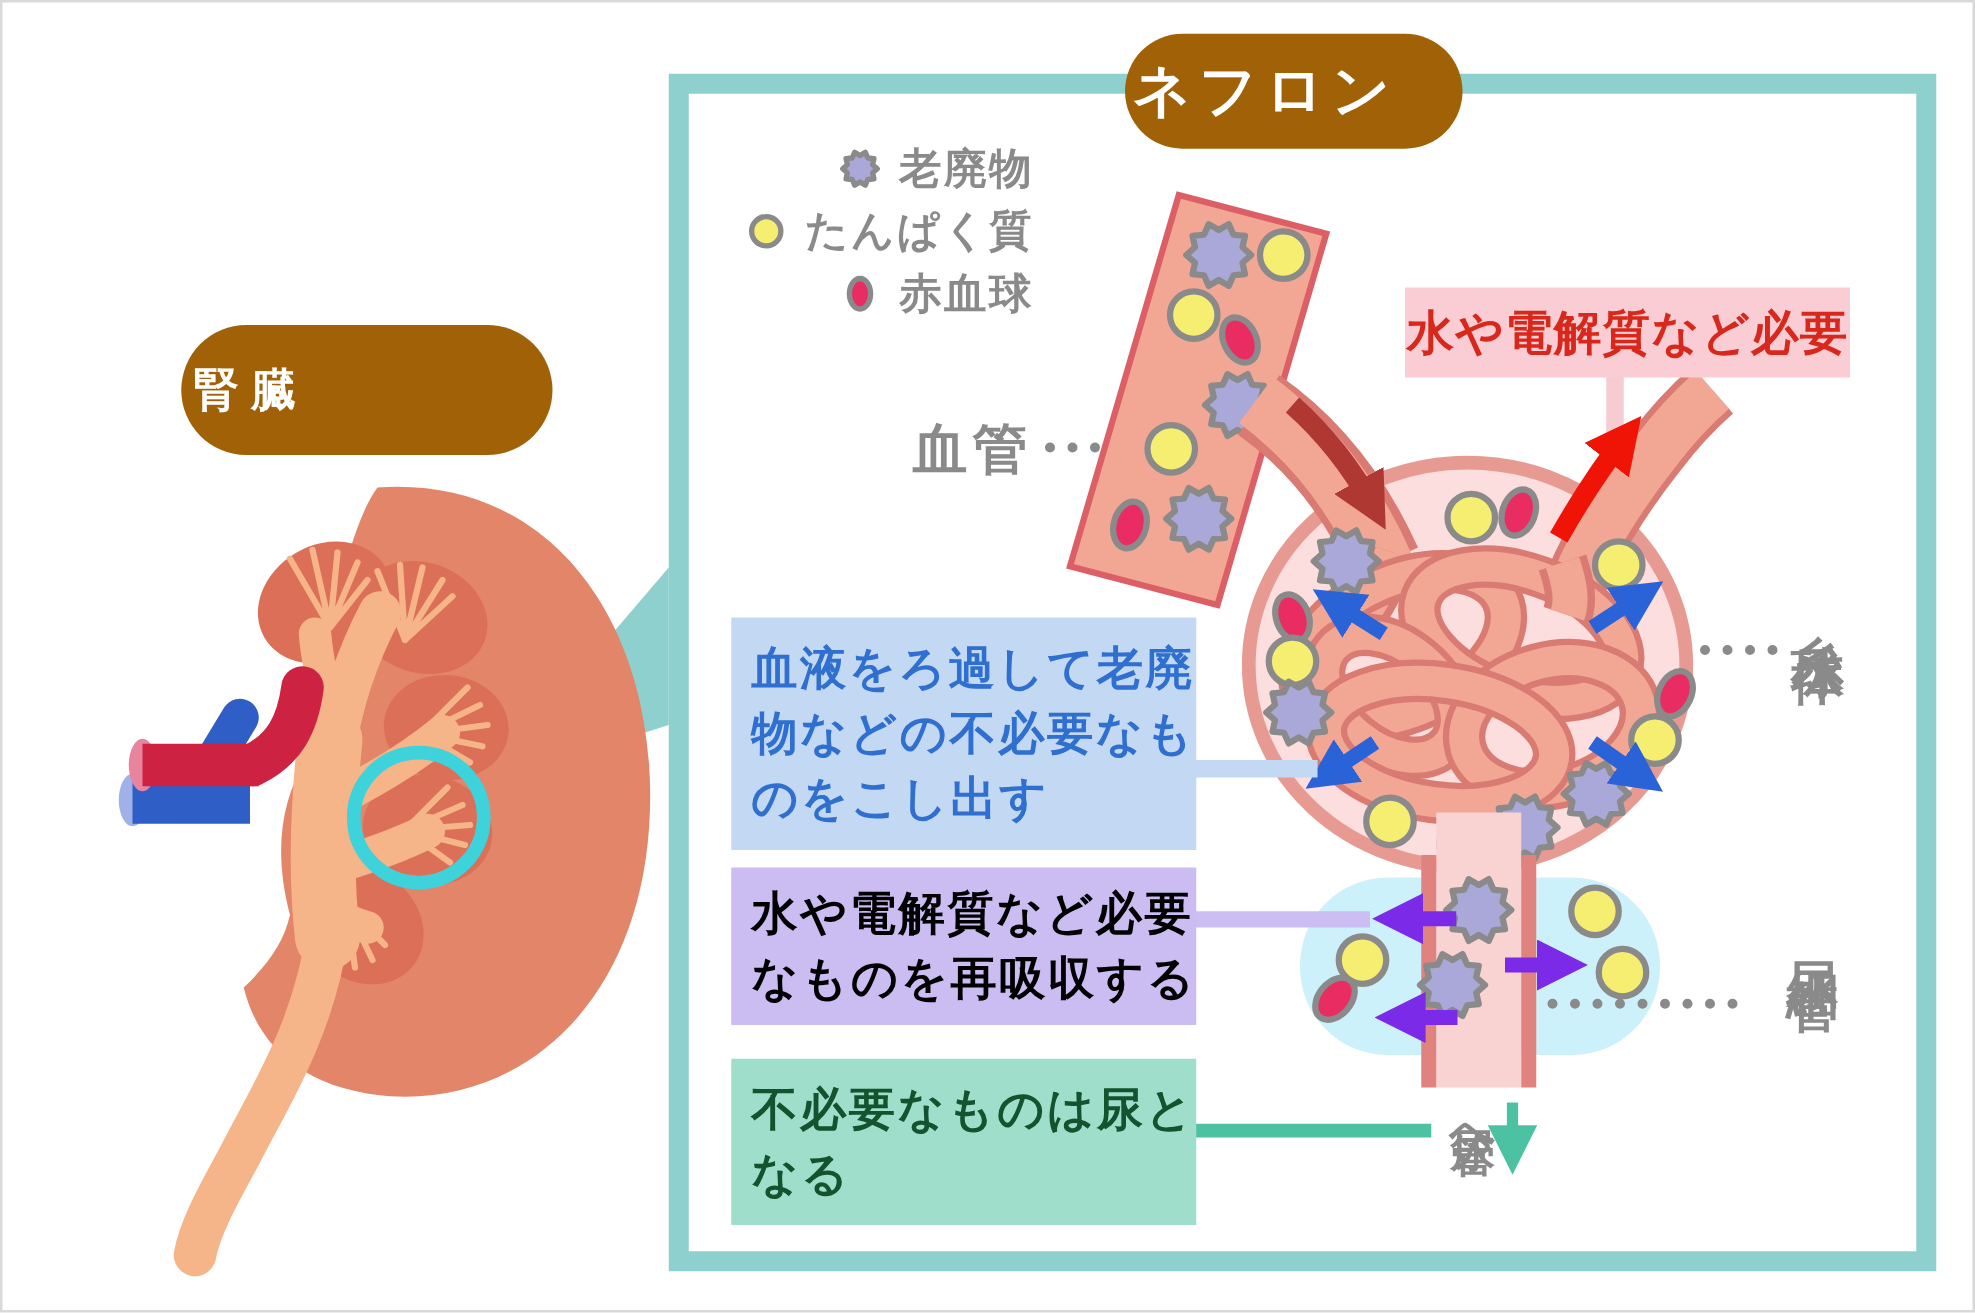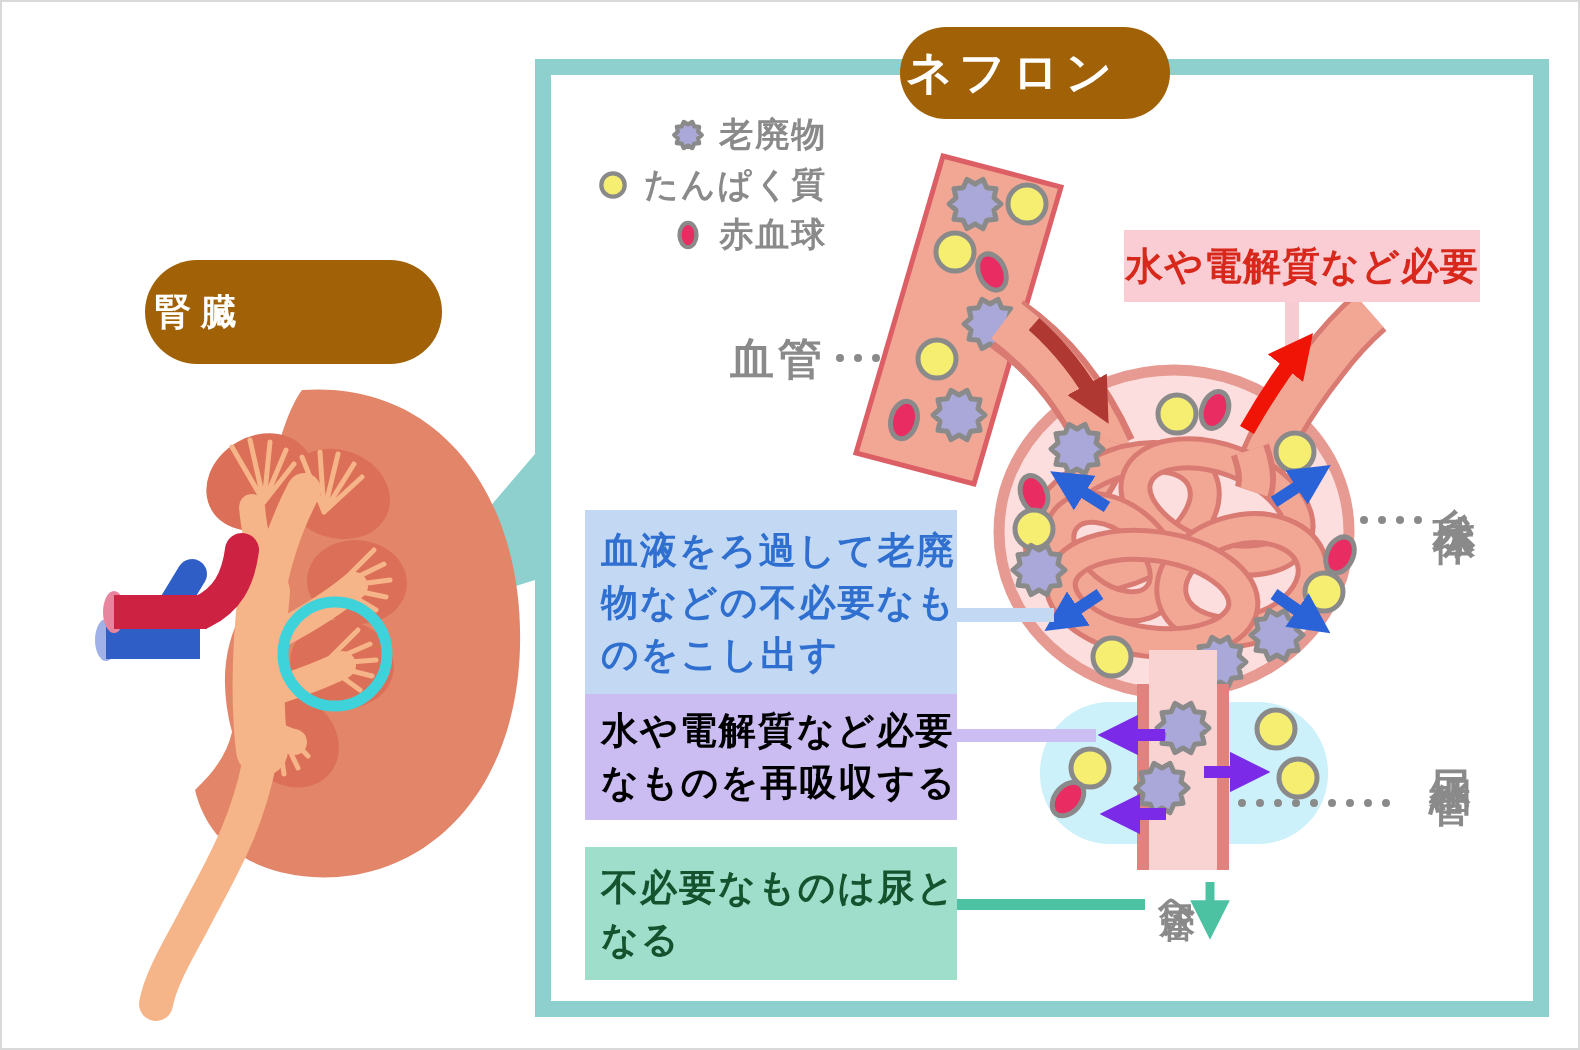--- a/index.html
+++ b/index.html
@@ -26,21 +26,21 @@
   .vlabel.glom { left:1424px; top:472px; font-size:42px; letter-spacing:8px; }
   .vlabel.tubule { left:1420px; top:734px; font-size:42px; letter-spacing:8px; }
   .vlabel.ureter { left:1150px; top:874px; font-size:36px; letter-spacing:2px; }
   .callout { position:absolute; z-index:3; font-weight:bold; }
   .callout .line { display:block; white-space:nowrap; }
   .callout.clean { left:1122px; top:228px; width:356px; height:72px; background:#F9CDD3;
                    color:#D8281C; font-size:38px; display:flex; align-items:center;
                    justify-content:center; letter-spacing:1px; }
   .callout.filter { left:583px; top:492px; width:372px; height:186px; background:#C3D8F2;
                     color:#2E6FD0; font-size:37px; line-height:52px; padding:15px 0 0 16px;
-                    letter-spacing:2px;margin-top:16px; }
+                    letter-spacing:2px; }
   .callout.reabsorb { left:583px; top:692px; width:372px; height:126px; background:#CBBCF2;
                       color:#000000; font-size:37px; line-height:52px; padding:11px 0 0 16px;
                       letter-spacing:2px; }
   .callout.urine { left:583px; top:845px; width:372px; height:133px; background:#9FDECA;
                    color:#14532d; font-size:37px; line-height:52px; padding:15px 0 0 16px;
                    letter-spacing:2px; }
 </style>
 </head>
 <body>
 

